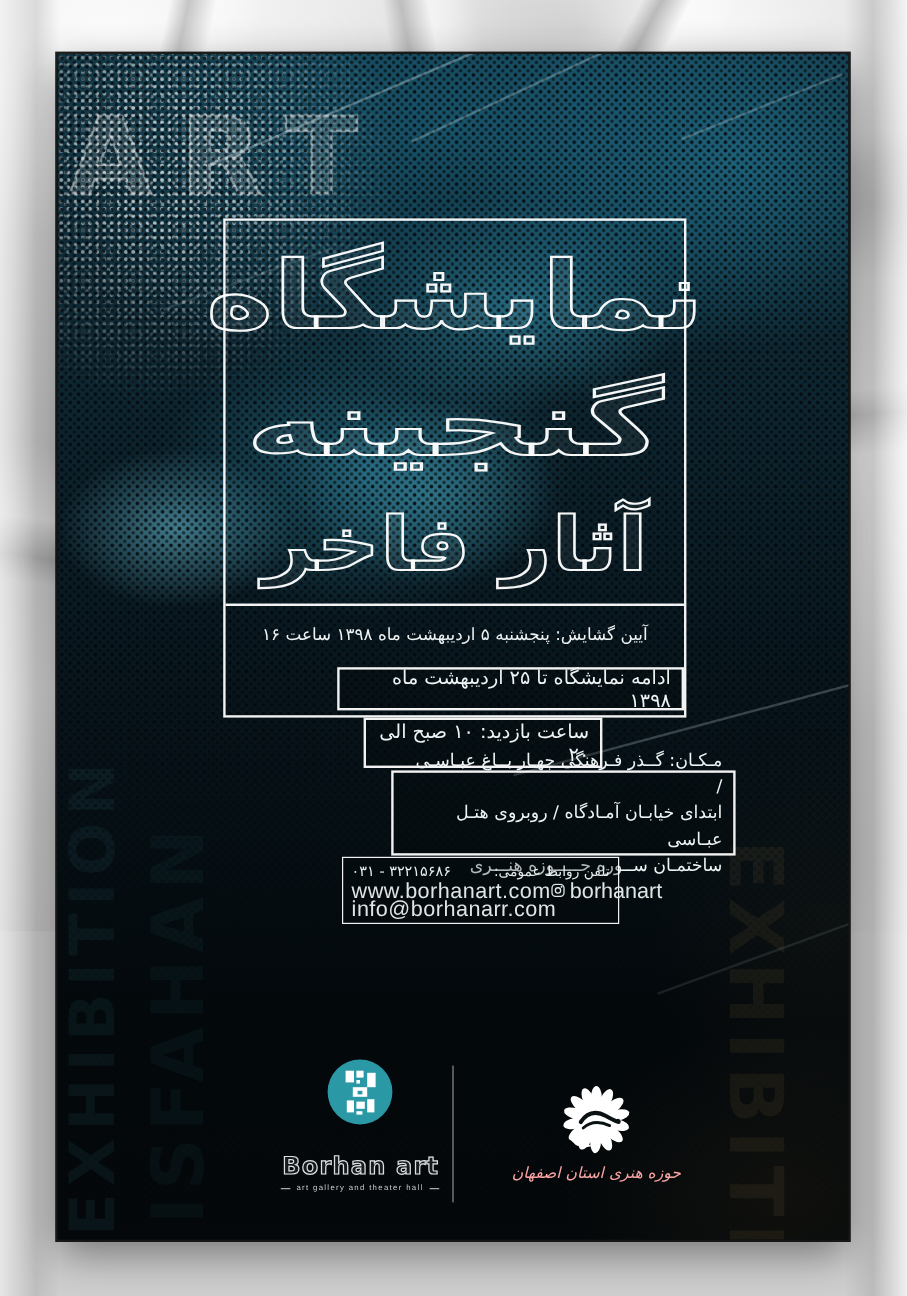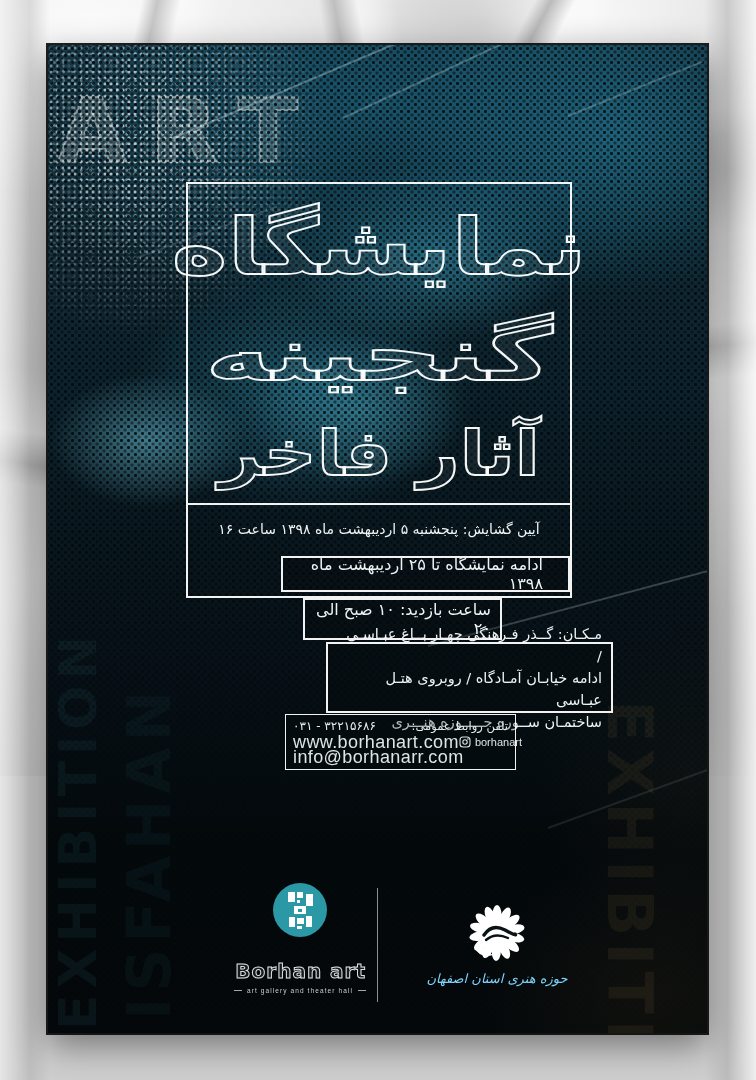--- a/index.html
+++ b/index.html
@@ -87,46 +87,46 @@
       align-items:center;padding:8px 0 2px;}
   .title-line{color:rgba(255,255,255,.05);-webkit-text-stroke:1.8px rgba(255,255,255,.96);
       font-family:"DejaVu Sans",sans-serif;font-weight:bold;white-space:nowrap;line-height:1;}
   .tl1{font-size:78px;transform:scaleX(1.22);}
   .tl2{font-size:74px;transform:scaleX(1.5);}
   .tl3{font-size:62px;transform:scaleX(1.18);}
   .opening-row{height:49px;border-top:2px solid rgba(255,255,255,.95);display:flex;
       align-items:center;justify-content:center;direction:rtl;color:#eef3f4;font-size:14px;padding:0 6px;}
   .ibox{position:absolute;z-index:5;border:2px solid rgba(255,255,255,.95);display:flex;
       align-items:center;direction:rtl;color:#eef3f4;background:rgba(2,6,8,.25);}
-  .box-duration{left:233px;top:511px;width:289px;height:36px;font-size:16px;padding:0 25px;}
+  .box-duration{left:233px;top:511px;width:289px;height:36px;font-size:16px;padding:0 9px;}
   .box-hours{left:235px;top:553px;width:199px;height:42px;font-size:16px;padding:0 9px;margin-left:20px;}
   .box-location{left:237px;top:597px;width:287px;height:71px;font-size:14.5px;
       flex-direction:column;align-items:flex-start;justify-content:center;line-height:22px;padding:2px 9px;margin-left:41px;}
   .box-contact{left:237px;top:669px;width:231px;height:56px;border-width:1.5px;
       flex-direction:column;align-items:stretch;justify-content:space-between;padding:4px 7px;direction:rtl;}
   .c-row{display:flex;justify-content:space-between;align-items:center;line-height:15px;}
   .c-phone-label{font-size:11.5px;color:#e7ecec;}
   .c-phone-num{direction:ltr;unicode-bidi:bidi-override;font-size:12px;color:#e7ecec;letter-spacing:1px;}
   .c-latin{direction:ltr;font-size:18px;color:#dfe4e4;letter-spacing:.4px;}
-  .c-insta{direction:ltr;display:flex;align-items:center;gap:4px;font-size:11px;color:#dfe4e4;}
+  .c-insta{direction:ltr;display:flex;align-items:center;gap:4px;font-size:18px;color:#dfe4e4;}
 
   
   .footer{position:absolute;left:0;top:830px;width:659px;height:140px;z-index:5;}
   .borhan{position:absolute;left:186px;top:8px;width:132px;text-align:right;}
   .borhan-circle{width:54px;height:54px;border-radius:50%;background:#2b98a6;margin:0 auto;
       display:flex;align-items:center;justify-content:center;}
   .borhan-name{margin-top:22px;font-family:"DejaVu Sans",sans-serif;font-weight:bold;font-size:20px;
       letter-spacing:1px;color:rgba(255,255,255,.08);-webkit-text-stroke:1px rgba(232,236,236,.95);white-space:nowrap;}
   .borhan-tagline{margin-top:4px;display:flex;align-items:center;justify-content:center;gap:5px;
       font-size:6.5px;letter-spacing:1.1px;color:#c9d1d1;white-space:nowrap;}
   .dash{width:20px;border-top:1px solid rgba(205,212,212,.8);}
   .v-divider{position:absolute;left:329px;top:13px;width:1px;height:114px;background:rgba(255,255,255,.55);}
   .hozeh{position:absolute;left:354px;top:30px;width:190px;text-align:center;}
   .hozeh-caption{margin-top:4px;font-family:"DejaVu Sans",sans-serif;font-style:italic;
-      font-size:13px;color:#7dd3fc;white-space:nowrap;}
+      font-size:13px;color:#fca5a5;white-space:nowrap;}
 </style>
 </head>
 <body>
 
 <div class="paper">
   <div class="crease c-top"></div>
   <div class="crease c-right"></div>
   <div class="crease c-left"></div>
   <div class="crease c-bottom"></div>
 
@@ -152,21 +152,21 @@
         <div class="title-line tl3 fa">آثار فاخر</div>
       </div>
       <div class="opening-row fa">آیین گشایش: پنجشنبه ۵ اردیبهشت ماه ۱۳۹۸ ساعت ۱۶</div>
     </div>
 
     <div class="ibox box-duration fa">ادامه نمایشگاه تا ۲۵ اردیبهشت ماه ۱۳۹۸</div>
     <div class="ibox box-hours fa">ساعت بازدید: ۱۰ صبح الی ۲۰</div>
 
     <div class="ibox box-location fa">
       <div>مـکـان: گــذر فـرهنگی چهـار بــاغ عبـاسـی /</div>
-      <div>ادامه خیابـان آمـادگاه / روبروی هتـل عبـاسی</div>
+      <div>ابتدای خیابـان آمـادگاه / روبروی هتـل عبـاسی</div>
       <div>ساختمـان ســوره حـــــوزه هنـــری</div>
     </div>
 
     <div class="ibox box-contact">
       <div class="c-row">
         <span class="c-phone-label fa">تلفن روابط عمومی:</span>
         <span class="c-phone-num fa">۰۳۱ - ۳۲۲۱۵۶۸۶</span>
       </div>
       <div class="c-row" dir="ltr">
         <span class="c-latin lat">www.borhanart.com</span>

